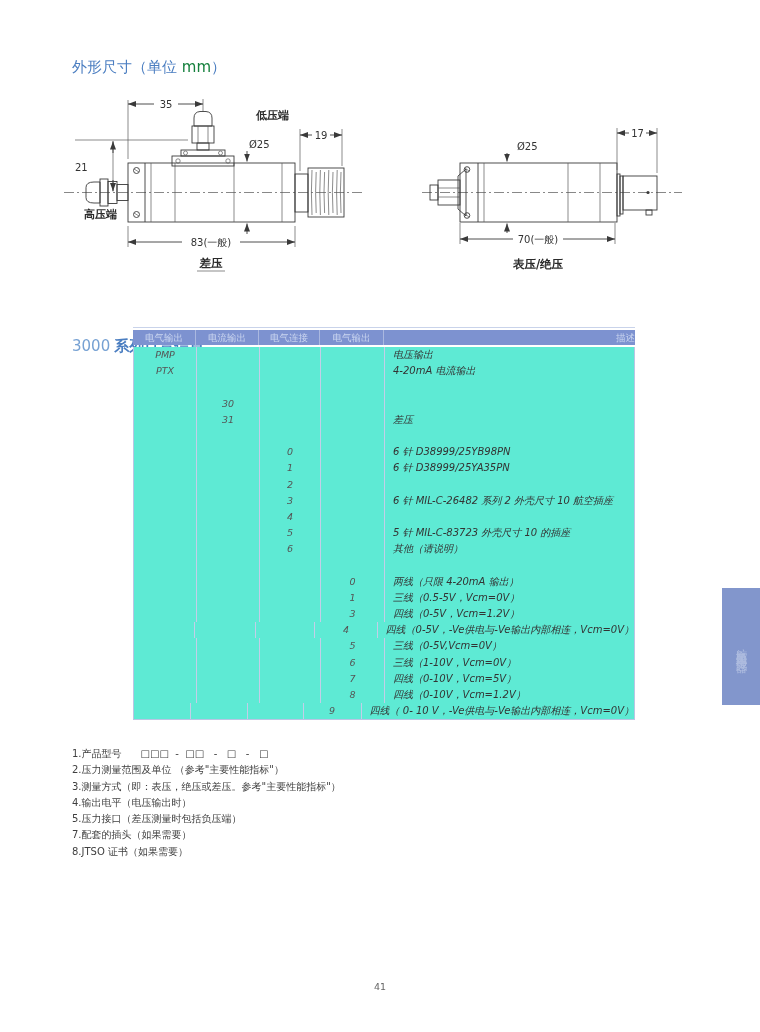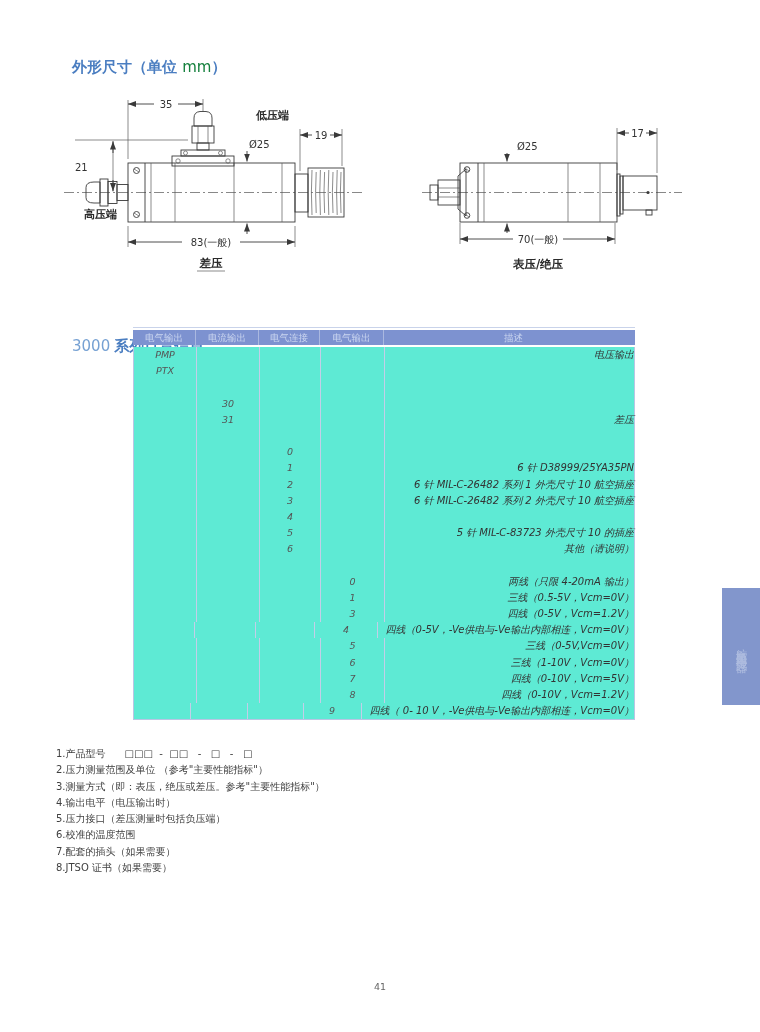--- a/index.html
+++ b/index.html
@@ -1,21 +1,21 @@
 <!DOCTYPE html>
 <html><head>
 <meta charset="utf-8">
 <style>
   html,body{margin:0;padding:0;}
   body{background:#e8e8e8;font-family:"DejaVu Sans",sans-serif;}
   .page{position:relative;width:760px;height:1032px;background:#ffffff;margin:0 auto;overflow:hidden;}
 
   
   .h1{position:absolute;left:72px;top:58px;font-size:15px;line-height:18px;}
-  .h1 .strong{font-weight:bold;color:#4b7ec1;}
+  .h1 .strong{font-weight:normal;color:#4b7ec1;}
   .h1 .light{font-weight:normal;color:#15803d;}
   .h2{position:absolute;left:72px;top:301px;font-size:15px;line-height:18px;margin-top:36px;}
   .h2 .num{font-weight:normal;color:#76a1d3;margin-right:4px;}
   .h2 .strong{font-weight:bold;color:#4b7ec1;}
 
   
   .drawL{position:absolute;left:60px;top:95px;width:320px;height:190px;}
   .drawR{position:absolute;left:420px;top:110px;width:290px;height:170px;}
   svg .ln{stroke:#3a3a3a;stroke-width:0.9;fill:none;}
   svg .thin{stroke:#5a5a5a;stroke-width:0.7;fill:none;}
@@ -24,32 +24,32 @@
   svg .dimtxt{font-size:10px;}
   svg .zhtxt{font-size:11px;font-weight:bold;fill:#2b2b2b;}
   svg .cap{font-size:11.5px;font-weight:bold;fill:#2b2b2b;}
 
   
   .order-table{position:absolute;left:133px;top:327px;width:502px;border-top:1px solid #c9d3ea;padding-top:2px;}
   .thead{display:flex;background:#7d92d0;height:15px;align-items:center;margin-bottom:2px;}
   .th{font-size:9.5px;color:#cbd6f0;text-align:center;line-height:15px;}
   .th + .th{border-left:1px solid rgba(255,255,255,0.35);}
   .th.w1{width:62px;}.th.w2{width:62px;}.th.w3{width:60px;}.th.w4{width:63px;}
-  .th.w5{flex:1;text-align:center;padding-left:8px;}
+  .th.w5{flex:1;text-align:right;padding-left:8px;}
   .tbody{border:1px solid #b9c5e4;border-top:none;background:#5eead4;font-style:italic;}
   .trow{display:flex;height:16.2px;}
   .tcell{font-size:9.5px;line-height:16.2px;color:#555;white-space:nowrap;overflow:visible;}
   .tcell.c1{width:62px;text-align:center;border-right:1px solid #c3cee8;}
   .tcell.c2{width:62px;text-align:center;border-right:1px solid #c3cee8;}
   .tcell.c3{width:60px;text-align:center;border-right:1px solid #c3cee8;}
   .tcell.c4{width:63px;text-align:center;border-right:1px solid #c3cee8;}
-  .tcell.c5{flex:1;text-align:right;padding-left:8px;font-size:10px;color:#333;}
-
-  
-  .footnotes{position:absolute;left:56px;top:746px;}
+  .tcell.c5{flex:1;text-align:left;padding-left:8px;font-size:10px;color:#333;}
+
+  
+  .footnotes{position:absolute;left:72px;top:746px;}
   .fn{font-size:10px;line-height:16.3px;color:#3f3f3f;white-space:pre;}
 
   
   .side-tab{position:absolute;right:0;top:588px;width:38px;height:117px;background:#8296cc;
             display:flex;align-items:center;justify-content:center;}
   .side-tab span{writing-mode:vertical-rl;font-size:11.5px;letter-spacing:2px;color:#aebcdf;}
 
   
   .page-num{position:absolute;left:0;right:0;top:981px;text-align:center;font-size:9.5px;color:#666;}
 </style>
@@ -222,20 +222,21 @@
           <div class="tcell c2"></div>
           <div class="tcell c3"></div>
           <div class="tcell c4"></div>
           <div class="tcell c5">电压输出</div>
         </div>
         <div class="trow">
           <div class="tcell c1">PTX</div>
           <div class="tcell c2"></div>
           <div class="tcell c3"></div>
           <div class="tcell c4"></div>
+          <div class="tcell c5">4-20mA 电流输出</div>
         </div>
         <div class="trow">
           <div class="tcell c1"></div>
           <div class="tcell c2"></div>
           <div class="tcell c3"></div>
           <div class="tcell c4"></div>
           <div class="tcell c5"></div>
         </div>
         <div class="trow">
           <div class="tcell c1"></div>
@@ -255,34 +256,34 @@
           <div class="tcell c2"></div>
           <div class="tcell c3"></div>
           <div class="tcell c4"></div>
           <div class="tcell c5"></div>
         </div>
         <div class="trow">
           <div class="tcell c1"></div>
           <div class="tcell c2"></div>
           <div class="tcell c3">0</div>
           <div class="tcell c4"></div>
+          <div class="tcell c5">6 针 D38999/25YB98PN</div>
         </div>
         <div class="trow">
           <div class="tcell c1"></div>
           <div class="tcell c2"></div>
           <div class="tcell c3">1</div>
           <div class="tcell c4"></div>
           <div class="tcell c5">6 针 D38999/25YA35PN</div>
         </div>
         <div class="trow">
           <div class="tcell c1"></div>
           <div class="tcell c2"></div>
           <div class="tcell c3">2</div>
           <div class="tcell c4"></div>
-          <div class="tcell c5">6 针 MIL-C-26482 系列 1 外壳尺寸 10 航空插座</div>
         </div>
         <div class="trow">
           <div class="tcell c1"></div>
           <div class="tcell c2"></div>
           <div class="tcell c3">3</div>
           <div class="tcell c4"></div>
           <div class="tcell c5">6 针 MIL-C-26482 系列 2 外壳尺寸 10 航空插座</div>
         </div>
         <div class="trow">
           <div class="tcell c1"></div>
@@ -376,21 +377,20 @@
         </div>
       </div>
   </div>
 
   <div class="footnotes">
     <div class="fn">1.产品型号      □□□  -  □□   -   □   -   □</div>
     <div class="fn">2.压力测量范围及单位 （参考"主要性能指标"）</div>
     <div class="fn">3.测量方式（即：表压，绝压或差压。参考"主要性能指标"）</div>
     <div class="fn">4.输出电平（电压输出时）</div>
     <div class="fn">5.压力接口（差压测量时包括负压端）</div>
-    <div class="fn">6.校准的温度范围</div>
     <div class="fn">7.配套的插头（如果需要）</div>
     <div class="fn">8.JTSO 证书（如果需要）</div>
   </div>
 
   <div class="side-tab">
     <span>航空航天用传感器</span>
   </div>
 
   <div class="page-num">41</div>
 

